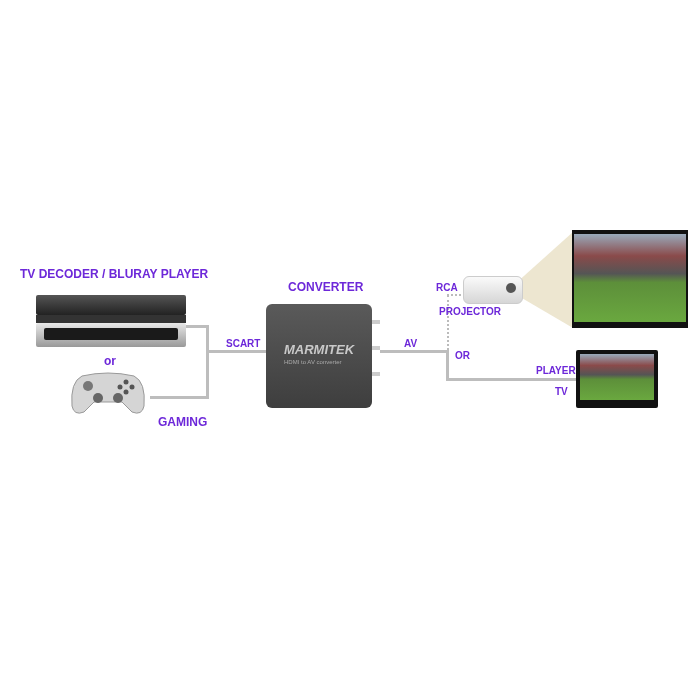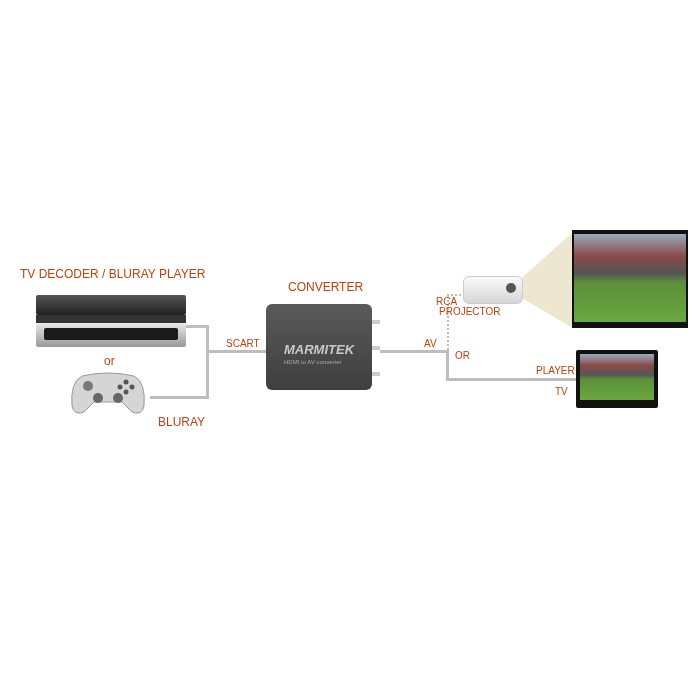--- a/index.html
+++ b/index.html
@@ -1,17 +1,17 @@
 <!DOCTYPE html>
 <html><head>
 <meta charset="utf-8">
 <style>
   html,body{margin:0;padding:0;background:#fff;}
   body{width:699px;height:700px;position:relative;overflow:hidden;font-family:"Liberation Sans",sans-serif;}
-  .lbl{position:absolute;font-weight:normal;color:#c2410c;font-size:10px;white-space:nowrap;}
+  .lbl{position:absolute;font-weight:bold;color:#6d28d9;font-size:10px;white-space:nowrap;}
   .big{font-size:12px;}
   .line{position:absolute;background:#bdbdbd;}
   .dot{position:absolute;border-left:2px dotted #bbb;}
   .doth{position:absolute;border-top:2px dotted #bbb;}
 </style>
 </head>
 <body>
 
 <div class="lbl big" style="left:20px;top:267px;">TV DECODER / BLURAY PLAYER</div>
 
@@ -30,46 +30,46 @@
     <path d="M14 6 Q40 0 66 6 Q78 12 76 36 Q74 46 64 42 L54 32 L26 32 L16 42 Q6 46 4 36 Q2 12 14 6Z" fill="#d5d5d5" stroke="#999"></path>
     <circle cx="20" cy="16" r="5" fill="#777"></circle>
     <circle cx="30" cy="28" r="5" fill="#666"></circle>
     <circle cx="50" cy="28" r="5" fill="#666"></circle>
     <circle cx="58" cy="12" r="2.5" fill="#555"></circle>
       <circle cx="64" cy="17" r="2.5" fill="#555"></circle>
     <circle cx="58" cy="22" r="2.5" fill="#555"></circle>
       <circle cx="52" cy="17" r="2.5" fill="#555"></circle>
   </svg>
 </div>
-<div class="lbl big" style="left:158px;top:415px;">BLURAY</div>
+<div class="lbl big" style="left:158px;top:415px;">GAMING</div>
 
 <div class="line" style="left:186px;top:325px;width:22px;height:3px;"></div>
 <div class="line" style="left:206px;top:325px;width:3px;height:73px;"></div>
 <div class="line" style="left:150px;top:396px;width:59px;height:3px;"></div>
 <div class="line" style="left:208px;top:350px;width:58px;height:3px;"></div>
 <div class="lbl" style="left:226px;top:338px;">SCART</div>
 
 <div class="lbl big" style="left:288px;top:280px;">CONVERTER</div>
-<div style="position:absolute;left:266px;top:304px;width:106px;height:86px;background:linear-gradient(#5a5a5a,#3e3e3e);border-radius:6px;">
+<div style="position:absolute;left:266px;top:304px;width:106px;height:104px;background:linear-gradient(#5a5a5a,#3e3e3e);border-radius:6px;">
   <div style="position:absolute;left:18px;top:38px;color:#c9c9c9;font-weight:bold;font-style:italic;font-size:13px;">MARMITEK</div>
   <div style="position:absolute;left:18px;top:55px;color:#aaa;font-size:6px;">HDMI to AV converter</div>
 </div>
 <div style="position:absolute;left:372px;top:318px;width:8px;height:64px;">
   <div style="height:4px;background:#ccc;margin-top:2px"></div>
   <div style="height:4px;background:#ccc;margin-top:22px"></div>
   <div style="height:4px;background:#ccc;margin-top:22px"></div>
 </div>
 
 <div class="line" style="left:380px;top:350px;width:68px;height:3px;"></div>
-<div class="lbl" style="left:404px;top:338px;margin-left:20px;">AV</div>
+<div class="lbl" style="left:404px;top:338px;">AV</div>
 <div class="line" style="left:446px;top:350px;width:3px;height:30px;"></div>
 <div class="line" style="left:446px;top:378px;width:130px;height:3px;"></div>
 <div class="dot" style="left:447px;top:295px;height:55px;"></div>
 <div class="doth" style="left:447px;top:294px;width:18px;"></div>
-<div class="lbl" style="left:436px;top:296px;">RCA</div>
+<div class="lbl" style="left:436px;top:282px;">RCA</div>
 <div class="lbl" style="left:455px;top:350px;">OR</div>
 <div class="lbl" style="left:536px;top:365px;">PLAYER</div>
 <div class="lbl" style="left:555px;top:386px;">TV</div>
 
 <svg style="position:absolute;left:515px;top:232px;" width="60" height="100">
     <polygon points="0,52 58,0 58,96 0,62" fill="#ede6d0"></polygon>
   </svg>
 <div style="position:absolute;left:463px;top:276px;width:58px;height:26px;background:linear-gradient(#fafafa,#d6d6d6);border-radius:6px;border:1px solid #ccc;">
   <div style="position:absolute;right:6px;top:6px;width:10px;height:10px;border-radius:50%;background:#555;"></div>
 </div>

